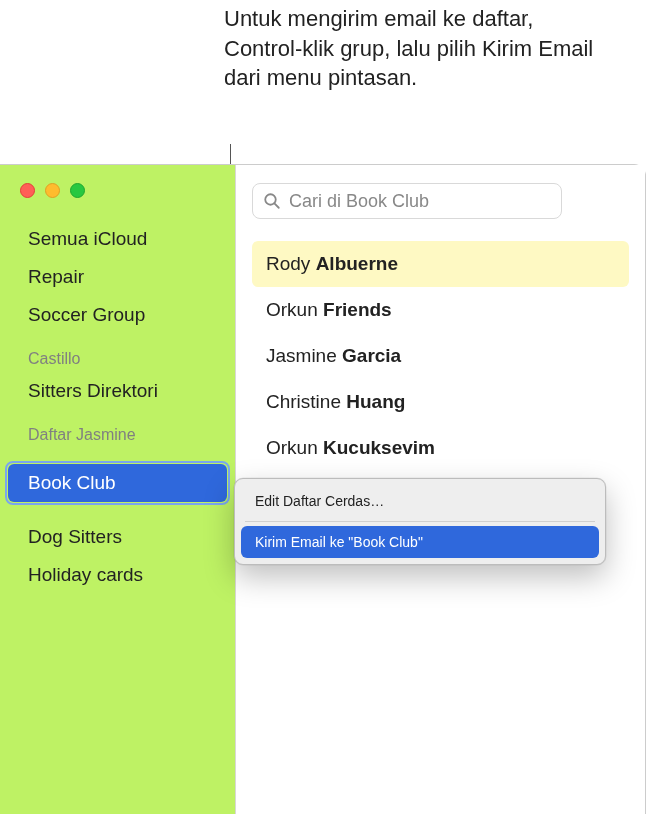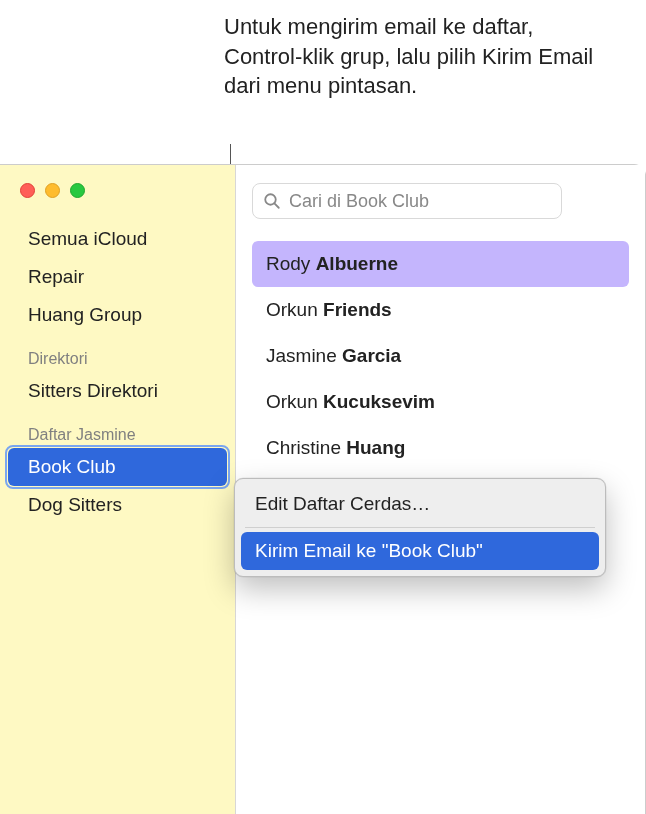--- a/index.html
+++ b/index.html
@@ -6,21 +6,21 @@
     body {
       font-family: -apple-system, BlinkMacSystemFont, "Helvetica Neue", sans-serif;
       width: 646px;
       height: 814px;
       background: #fff;
       position: relative;
       overflow: hidden;
     }
     .callout {
       position: absolute;
-      top: 12px;
+      top: 4px;
       left: 224px;
       width: 390px;
       font-size: 22px;
       line-height: 1.35;
       color: #222;
     }
     .callout-line {
       position: absolute;
       top: 144px;
       left: 230px;
@@ -36,21 +36,21 @@
       height: 650px;
       display: flex;
       border-top: 1px solid #ccc;
       border-right: 1px solid #ccc;
       border-top-right-radius: 12px;
       overflow: visible;
       background: #fff;
     }
     .sidebar {
       width: 236px;
-      background: #fef9c3;
+      background: #bef264;
       border-right: 1px solid #d8d7d6;
       padding-top: 12px;
       border-top-left-radius: 0;
     }
     .traffic-lights {
       display: flex;
       gap: 10px;
       padding: 6px 0 22px 20px;
     }
     .tl { width: 15px; height: 15px; border-radius: 50%; }
@@ -66,21 +66,21 @@
     .side-header {
       font-size: 16px;
       color: #808080;
       padding-top: 16px;
       padding-bottom: 4px;
     }
     .side-item.selected {
       background: #2f68dc;
       color: #fff;
       border-radius: 6px;
-      margin: 0 8px;
+      margin: 16px 8px;
       padding-left: 20px;
       position: relative;
     }
     .focus-ring {
       position: absolute;
       inset: -3px;
       border: 2px solid #7aa6ef;
       border-radius: 8px;
       pointer-events: none;
     }
@@ -107,38 +107,38 @@
     }
     .search svg { margin-right: 8px; flex-shrink: 0; }
     .contact-row {
       padding: 12px 14px;
       font-size: 19px;
       color: #222;
       border-radius: 6px;
       margin: 0 6px;
     }
     .contact-row.sel {
-      background: #c4b5fd;
+      background: #fef9c3;
     }
     .contact-row .last { font-weight: 600; }
     .context-menu {
       position: absolute;
       top: 478px;
       left: 234px;
       width: 372px;
       background: #eeeeee;
       border: 1px solid #bcbcbc;
       border-radius: 9px;
       box-shadow: 0 12px 30px rgba(0,0,0,0.25), 0 0 0 0.5px rgba(0,0,0,0.08);
       padding: 6px;
       z-index: 10;
     }
     .menu-item {
       padding: 8px 14px;
-      font-size: 19px;
+      font-size: 14px;
       color: #222;
       border-radius: 6px;
     }
     .menu-item.hl {
       background: #2f68dc;
       color: #fff;
     }
     .menu-sep {
       height: 1px;
       background: #cfcfcf;
@@ -154,31 +154,32 @@
 <div class="window">
   <div class="sidebar">
     <div class="traffic-lights">
       <div class="tl tl-close"></div>
       <div class="tl tl-min"></div>
       <div class="tl tl-max"></div>
     </div>
 
     <div class="side-item">Semua iCloud</div>
     <div class="side-item">Repair</div>
-    <div class="side-item">Huang Group</div>
-
-    <div class="side-header">Direktori</div>
+    <div class="side-item">Soccer Group</div>
+
+    <div class="side-header">Castillo</div>
     <div class="side-item">Sitters Direktori</div>
 
     <div class="side-header">Daftar Jasmine</div>
     <div class="side-item selected">
       <span>Book Club</span>
       <span class="focus-ring"></span>
     </div>
     <div class="side-item">Dog Sitters</div>
+    <div class="side-item">Holiday cards</div>
   </div>
 
   <div class="main">
     <div class="search-wrap">
       <div class="search">
         <svg width="18" height="18" viewBox="0 0 24 24" fill="none" stroke="#888" stroke-width="2.4" stroke-linecap="round">
           <circle cx="10" cy="10" r="7"></circle>
           <line x1="21" y1="21" x2="15.2" y2="15.2"></line>
         </svg>
         <span>Cari di Book Club</span>
@@ -191,26 +192,26 @@
     </div>
     <div class="contact-row">
       <span>Orkun</span>
       <span class="last">Friends</span>
     </div>
     <div class="contact-row">
       <span>Jasmine</span>
       <span class="last">Garcia</span>
     </div>
     <div class="contact-row">
+      <span>Christine</span>
+      <span class="last">Huang</span>
+    </div>
+    <div class="contact-row">
       <span>Orkun</span>
       <span class="last">Kucuksevim</span>
-    </div>
-    <div class="contact-row">
-      <span>Christine</span>
-      <span class="last">Huang</span>
     </div>
     <div class="contact-row">
       <span>Elton</span>
       <span class="last">Lin</span>
     </div>
   </div>
 </div>
 
 <div class="context-menu">
   <div class="menu-item">Edit Daftar Cerdas…</div>

